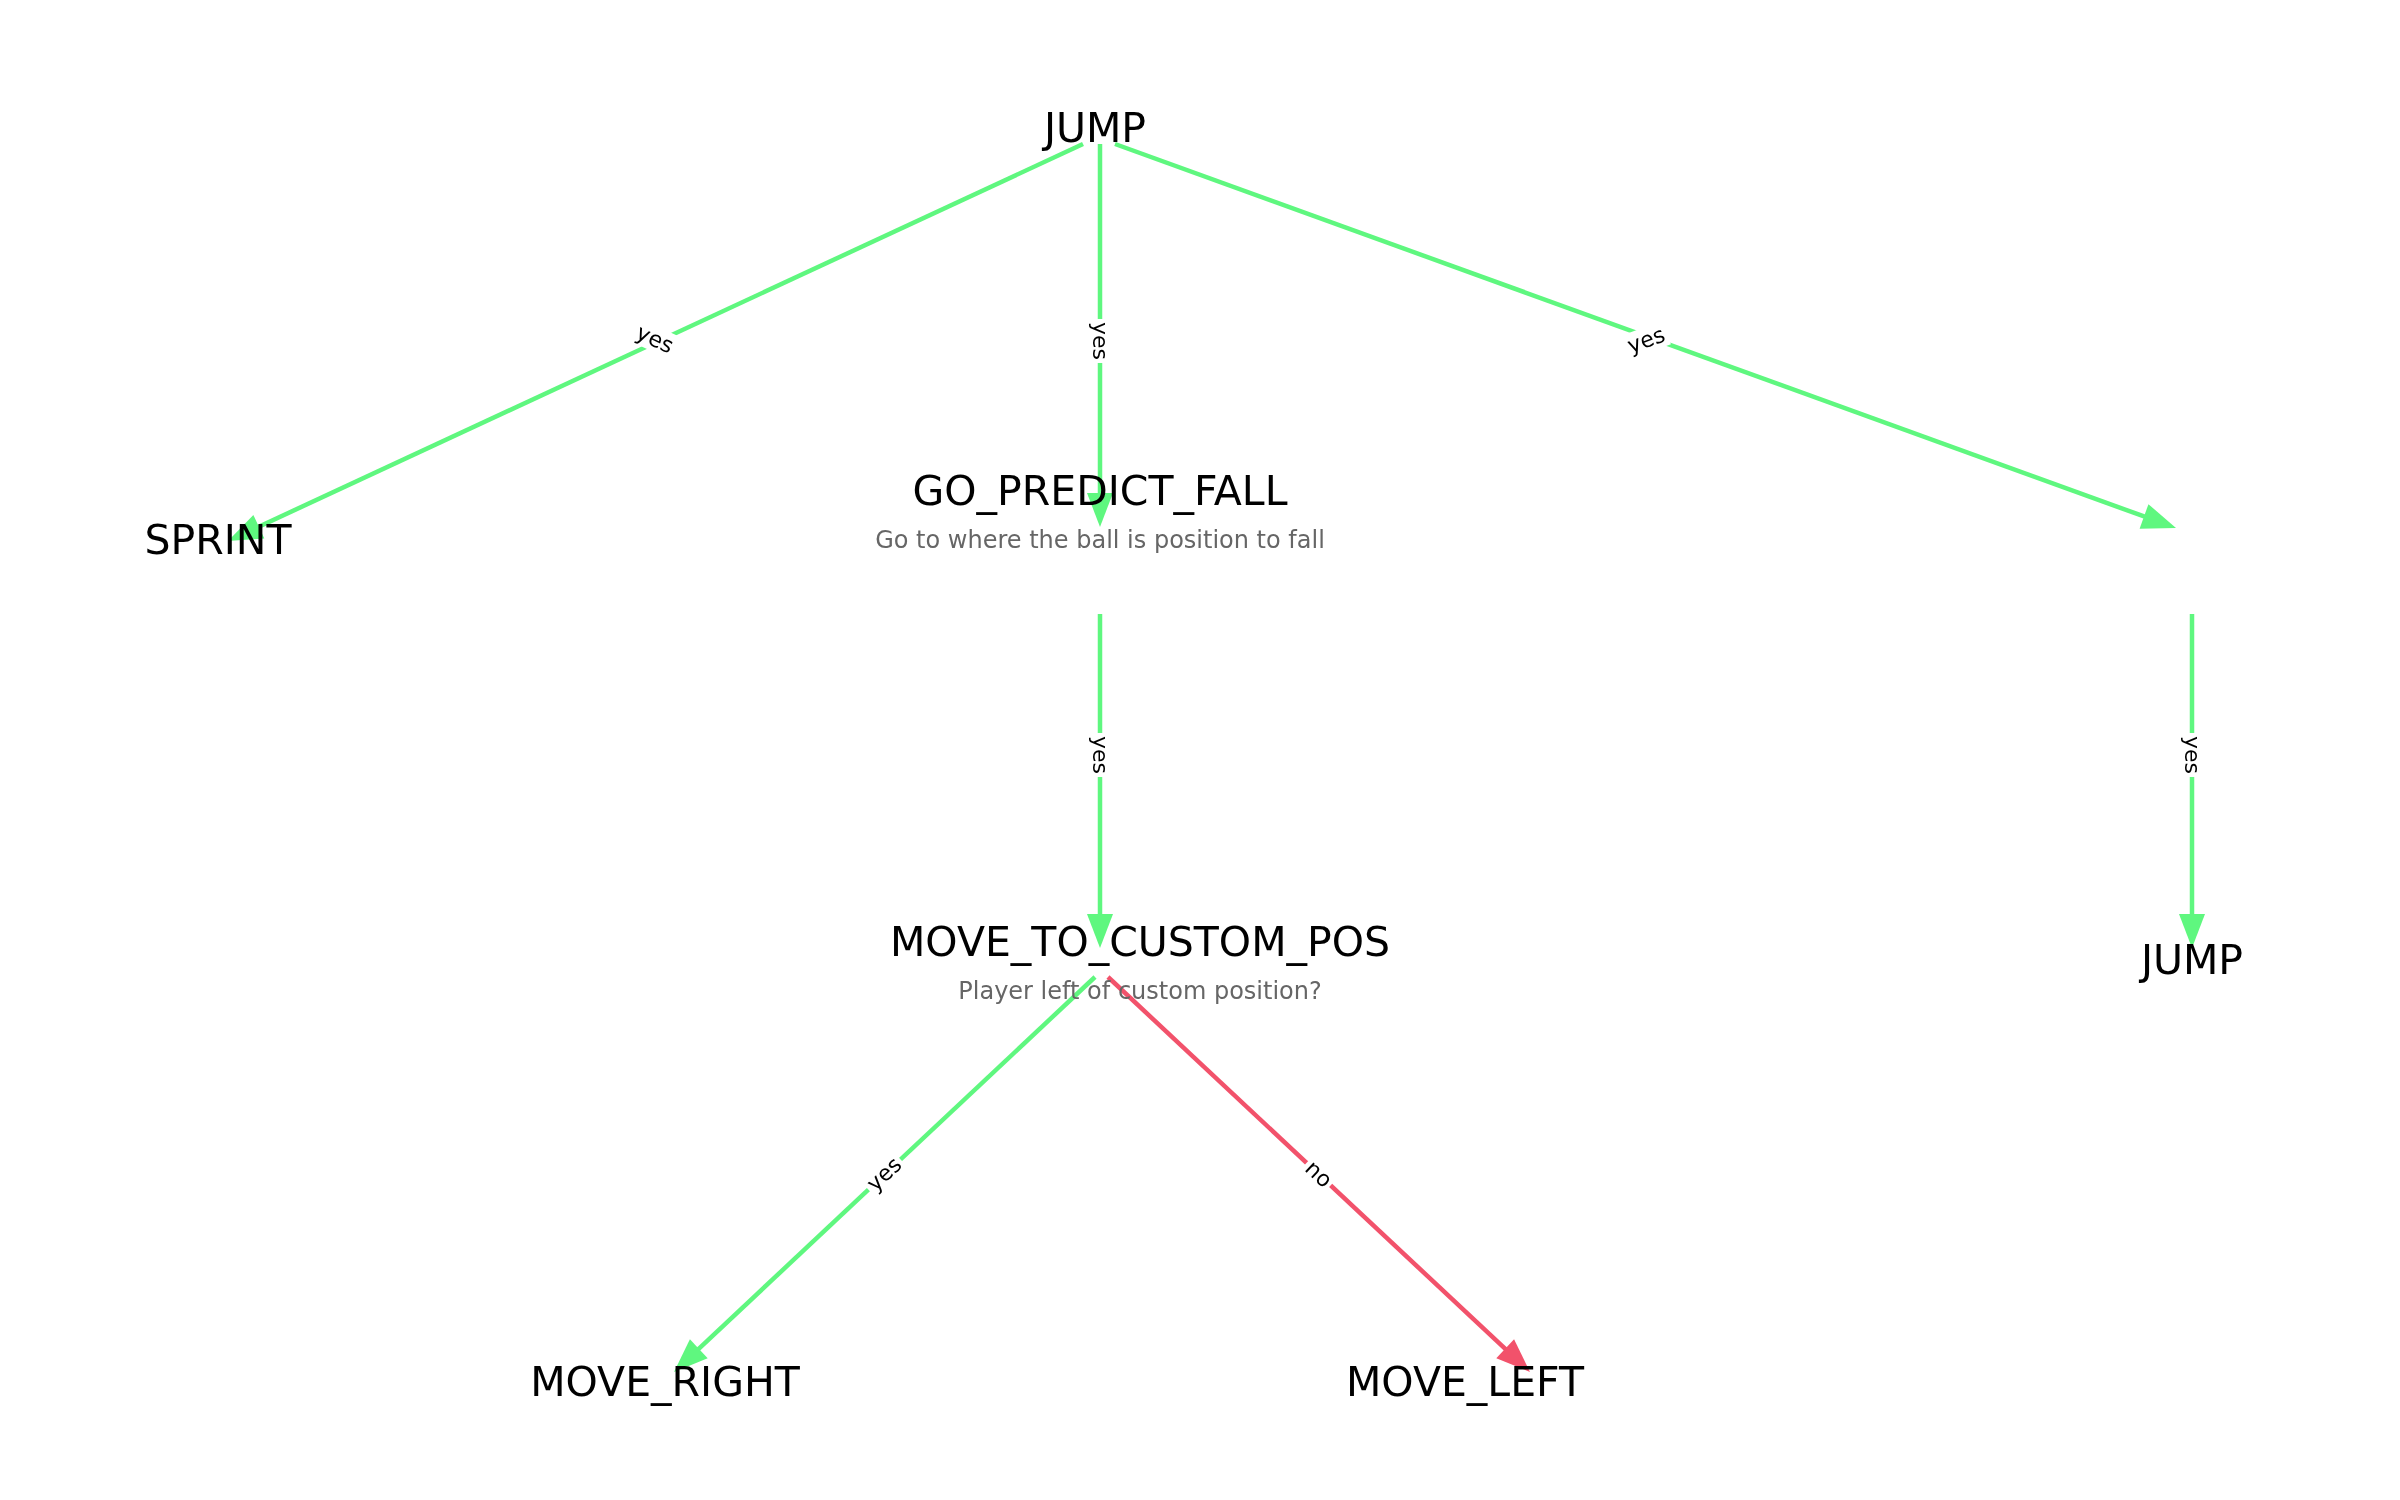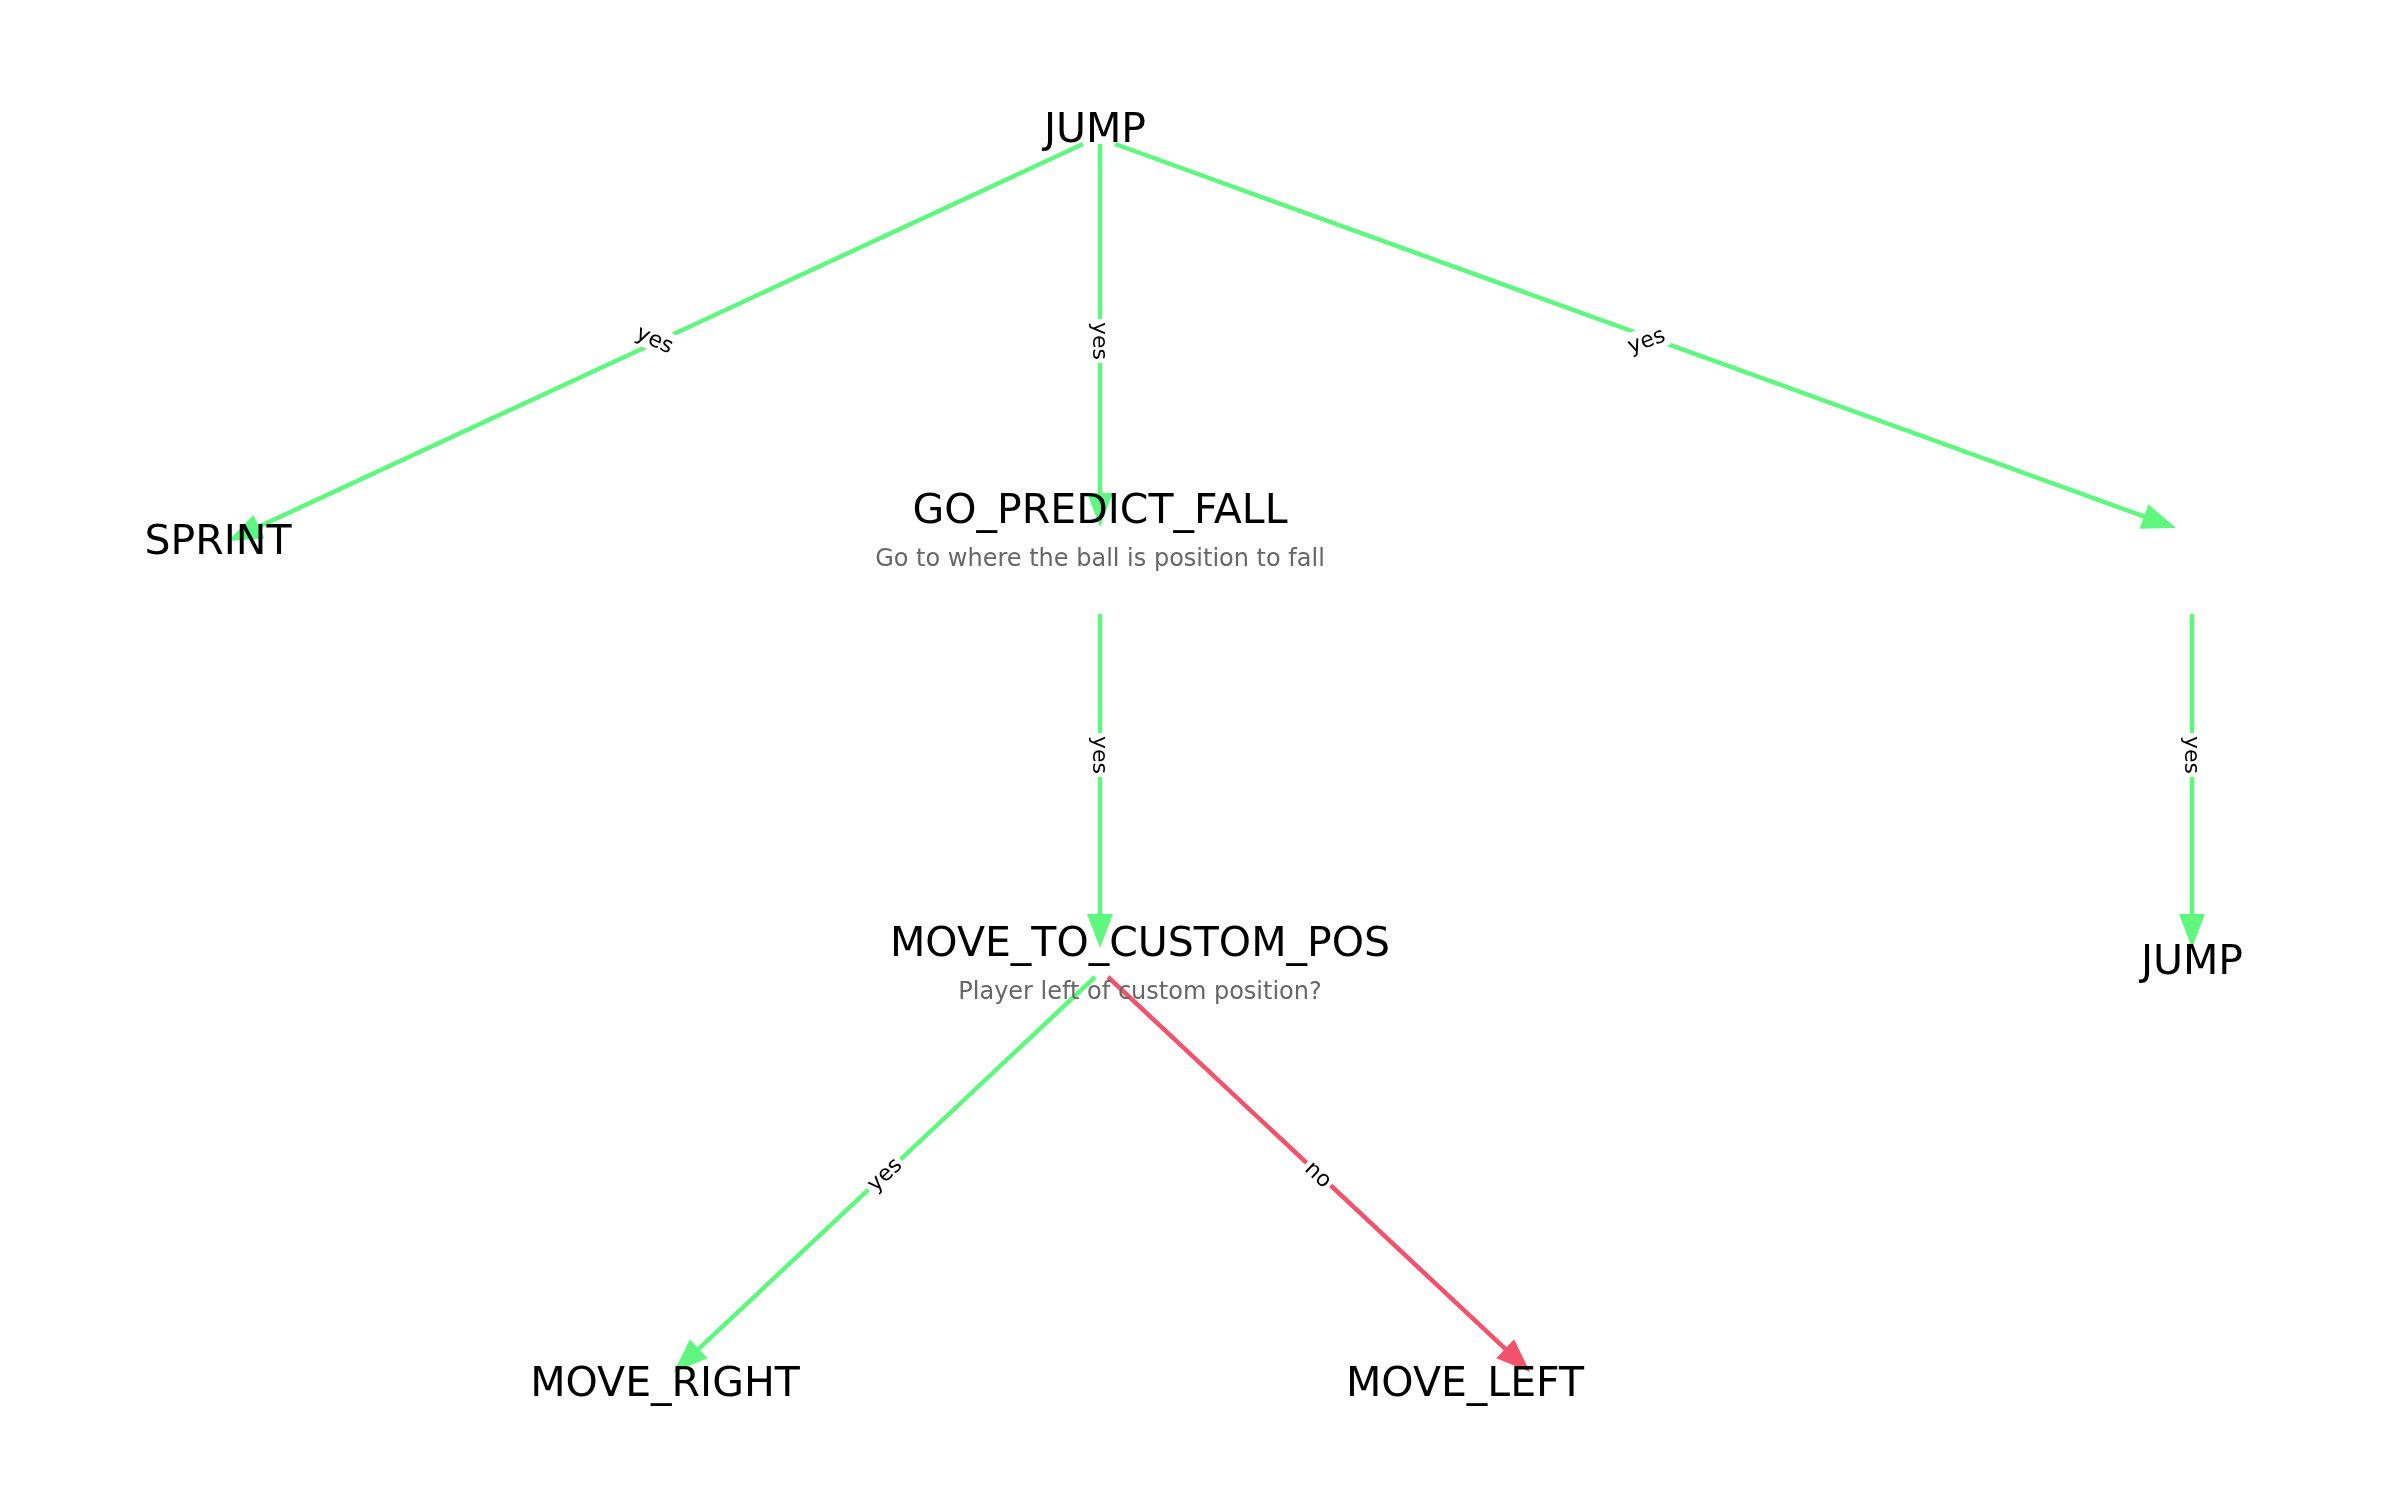--- a/index.html
+++ b/index.html
@@ -84,21 +84,21 @@
     </svg>
 
   <div class="node" style="left:1095px; top:128px;">
     <div class="node-title">JUMP</div>
   </div>
 
   <div class="node" style="left:218px; top:540px;">
     <div class="node-title">SPRINT</div>
   </div>
 
-  <div class="node" style="left:1100px; top:529px;">
+  <div class="node" style="left:1100px; top:511px;">
     <div class="node-title">GO_PREDICT_FALL</div>
     <div class="node-subtitle">Go to where the ball is position to fall</div>
   </div>
 
 
   <div class="node" style="left:1100px; top:962px;margin-left:40px;">
     <div class="node-title">MOVE_TO_CUSTOM_POS</div>
     <div class="node-subtitle">Player left of custom position?</div>
   </div>
 

